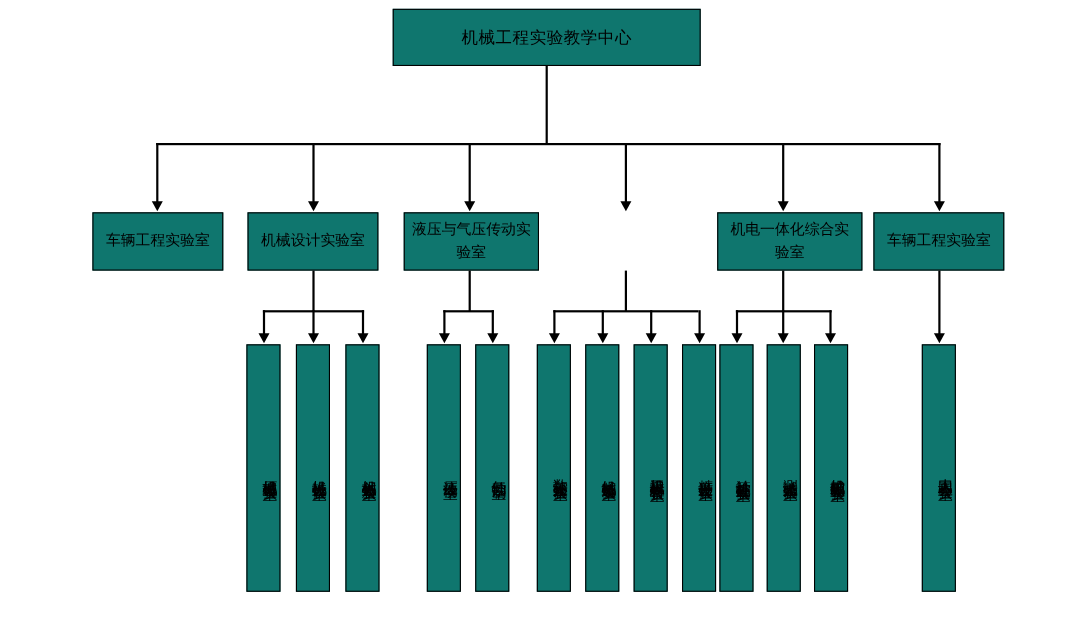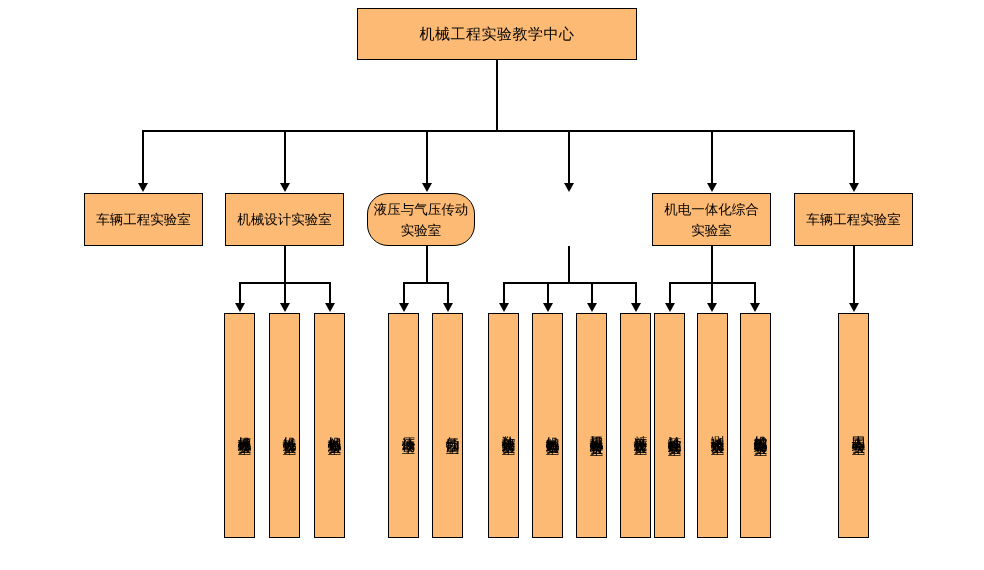--- a/index.html
+++ b/index.html
@@ -15,21 +15,21 @@
     position: relative;
     width: 984px;
     height: 570px;
     background: #ffffff;
     overflow: hidden;
   }
   .node {
     position: absolute;
     box-sizing: border-box;
     border: 1px solid #000000;
-    background: #fdba74;
+    background: #0f766e;
     display: flex;
     align-items: center;
     justify-content: center;
     text-align: center;
     color: #000000;
   }
   .node-root {
     font-size: 15px;
     line-height: 20px;
     letter-spacing: 0.5px;
@@ -110,21 +110,21 @@
   </div>
   <div class="node node-leaf" style="left:269px; top:313px; width:31px; height:225px;">
     <span class="leaf-text">机械设计实验室</span>
   </div>
   <div class="node node-leaf" style="left:314px; top:313px; width:31px; height:225px;">
     <span class="leaf-text">机械创新实验室</span>
   </div>
 
   <div class="edge edge-v" style="left:426px; top:130px; height:54px;"></div>
   <div class="arrow" style="left:422px; top:183px;"></div>
-  <div class="node node-branch" style="left:367px; top:193px; width:108px; height:53px;border-radius:21px;">
+  <div class="node node-branch" style="left:367px; top:193px; width:123px; height:53px;">
     <span>液压与气压传动实验室</span>
   </div>
   <div class="edge edge-v" style="left:426px; top:246px; height:37px;"></div>
   <div class="edge edge-h" style="left:403px; top:282px; width:46px;"></div>
   <div class="edge edge-v" style="left:403px; top:282px; height:22px;"></div>
   <div class="arrow" style="left:399px; top:303px;"></div>
   <div class="edge edge-v" style="left:447px; top:282px; height:22px;"></div>
   <div class="arrow" style="left:443px; top:303px;"></div>
   <div class="node node-leaf" style="left:388px; top:313px; width:31px; height:225px;">
     <span class="leaf-text">液压传动室</span>
@@ -153,21 +153,21 @@
   </div>
   <div class="node node-leaf" style="left:576px; top:313px; width:31px; height:225px;">
     <span class="leaf-text">机械工程材料实验室</span>
   </div>
   <div class="node node-leaf" style="left:620px; top:313px; width:31px; height:225px;">
     <span class="leaf-text">精度设计实验室</span>
   </div>
 
   <div class="edge edge-v" style="left:711px; top:130px; height:54px;"></div>
   <div class="arrow" style="left:707px; top:183px;"></div>
-  <div class="node node-branch" style="left:652px; top:193px; width:119px; height:53px;">
+  <div class="node node-branch" style="left:652px; top:193px; width:132px; height:53px;">
     <span>机电一体化综合实验室</span>
   </div>
   <div class="edge edge-v" style="left:711px; top:246px; height:37px;"></div>
   <div class="edge edge-h" style="left:669px; top:282px; width:87px;"></div>
   <div class="edge edge-v" style="left:669px; top:282px; height:22px;"></div>
   <div class="arrow" style="left:665px; top:303px;"></div>
   <div class="edge edge-v" style="left:711px; top:282px; height:22px;"></div>
   <div class="arrow" style="left:707px; top:303px;"></div>
   <div class="edge edge-v" style="left:754px; top:282px; height:22px;"></div>
   <div class="arrow" style="left:750px; top:303px;"></div>

